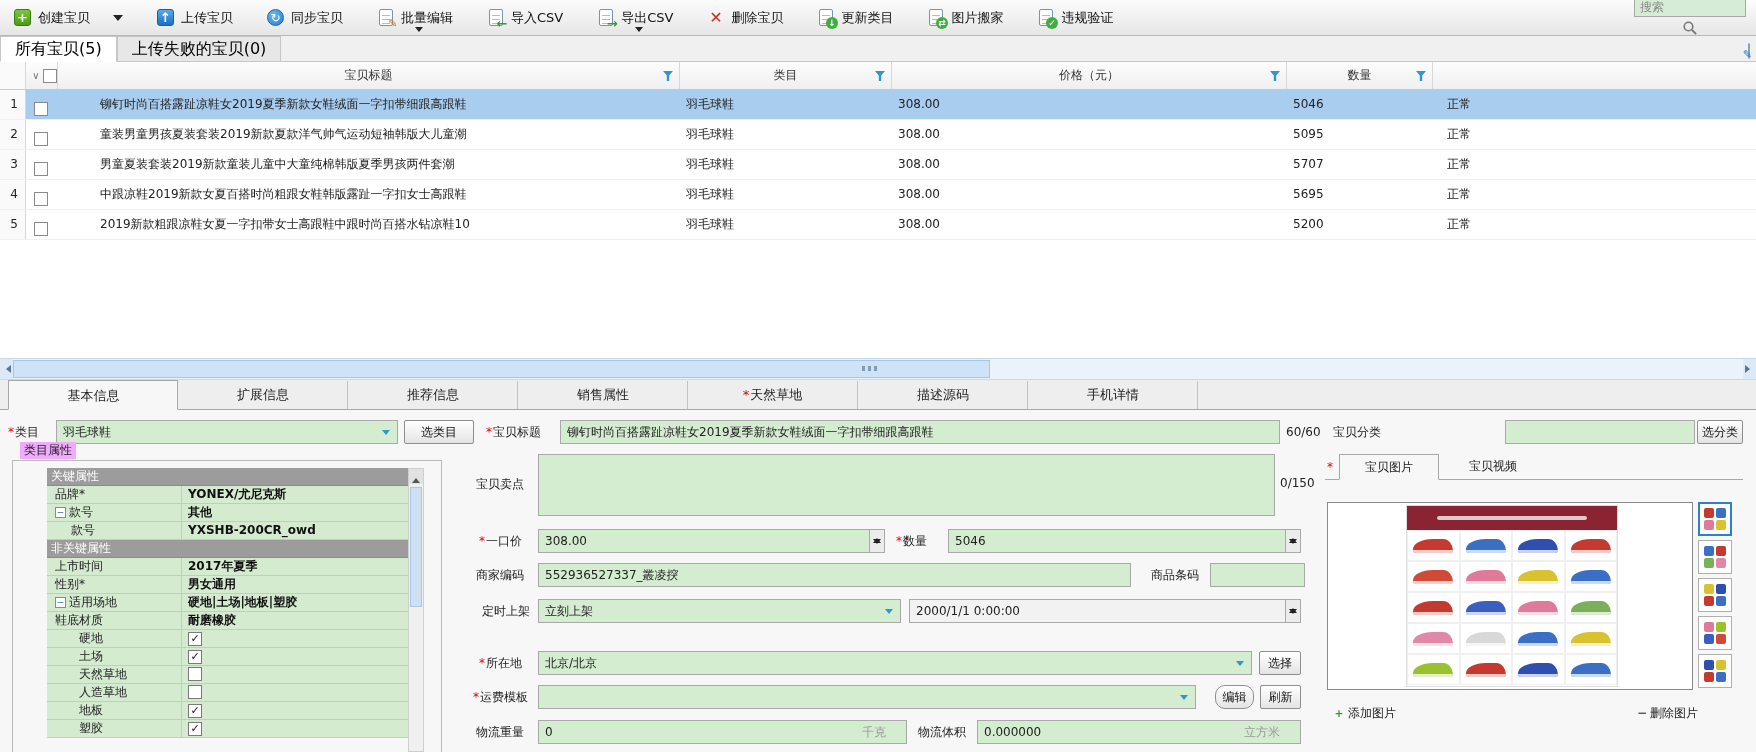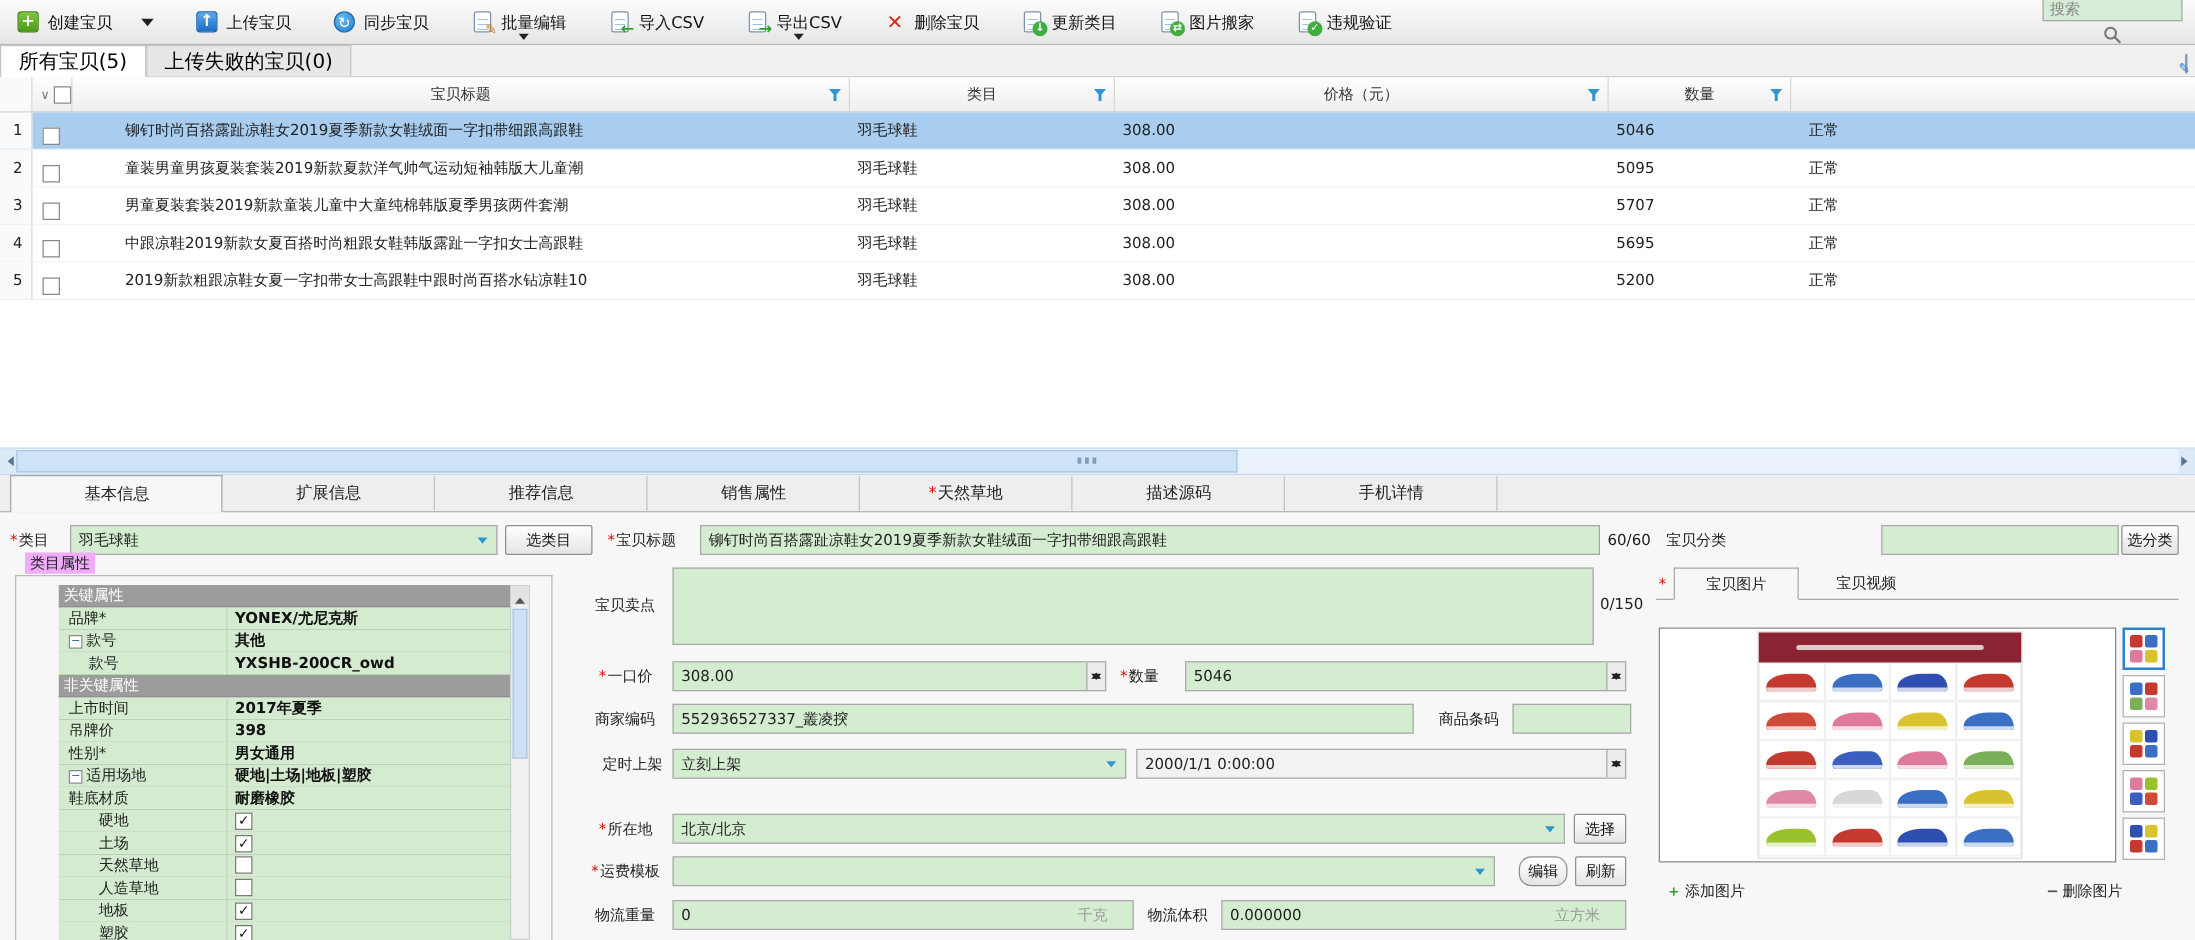--- a/index.html
+++ b/index.html
@@ -335,24 +335,20 @@
         <div class="val">其他</div>
       </div>
       <div class="arow ind1">
         <div class="name">款号</div>
         <div class="val">YXSHB-200CR_owd</div>
       </div>
       <div class="arow section">非关键属性</div>
       <div class="arow">
         <div class="name">上市时间</div>
         <div class="val">2017年夏季</div>
-      </div>
-      <div class="arow">
-        <div class="name">吊牌价</div>
-        <div class="val">398</div>
       </div>
       <div class="arow">
         <div class="name">性别*</div>
         <div class="val">男女通用</div>
       </div>
       <div class="arow">
         <div class="name"><span class="expander">−</span><span>适用场地</span></div>
         <div class="val">硬地|土场|地板|塑胶</div>
       </div>
       <div class="arow">

